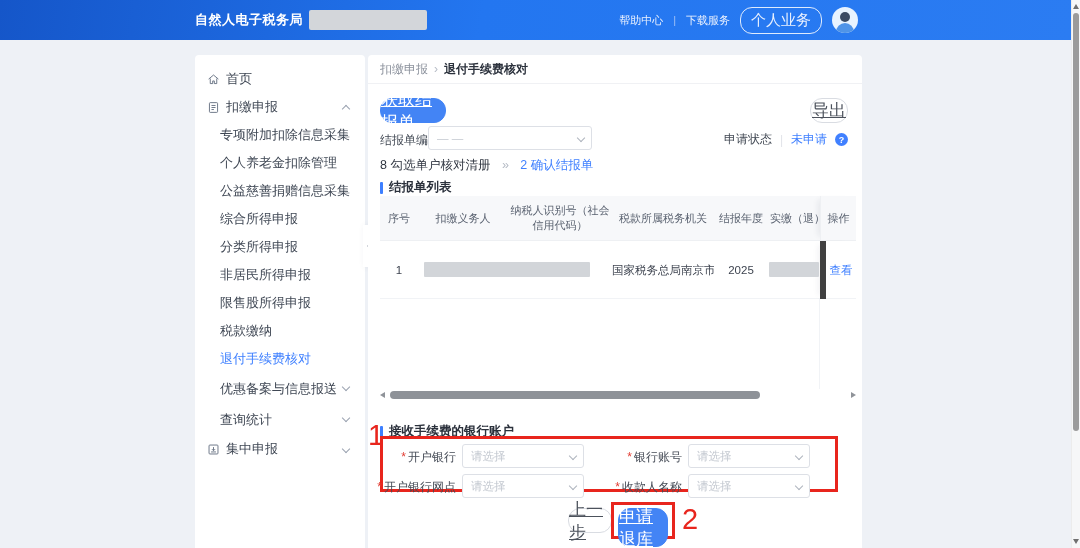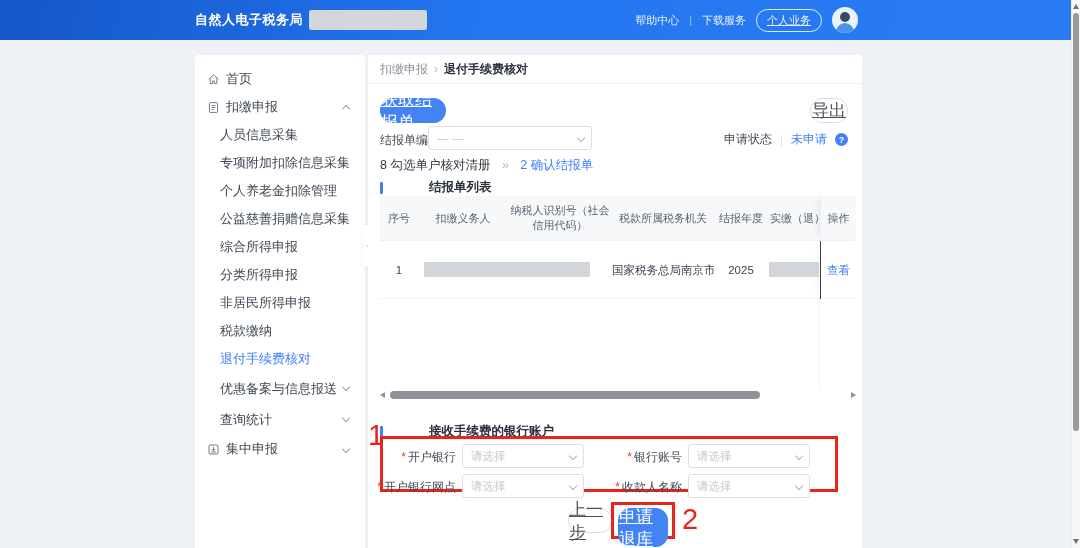--- a/index.html
+++ b/index.html
@@ -8,21 +8,21 @@
 
   
   .topbar { position:absolute; left:0; top:0; width:1071px; height:40px;
             background:linear-gradient(100deg,#1556c9 0%, #2376f0 45%, #2b7cf2 100%);
             display:flex; align-items:center; }
   .tb-title { margin-left:195px; color:#fff; font-size:13px; font-weight:bold; letter-spacing:.5px; }
   .tb-redact { width:118px; height:20px; background:#d3d6da; border-radius:2px; margin-left:6px; }
   .tb-right { position:absolute; right:213px; top:0; height:40px; display:flex; align-items:center; gap:10px; color:#eaf1fe; font-size:11px; }
   .tb-link { cursor:pointer; }
   .tb-div { color:#9fc0f5; }
-  .tb-pill { border:1px solid rgba(255,255,255,.85); border-radius:12px; padding:3px 10px; font-size:11px; cursor:pointer;text-decoration:underline; }
+  .tb-pill { border:1px solid rgba(255,255,255,.85); border-radius:12px; padding:3px 10px; font-size:15px; cursor:pointer; }
   .avatar { width:26px; height:26px; border-radius:50%; background:#e8f3ff; position:relative; overflow:hidden; }
   .avatar .head { position:absolute; left:8px; top:5px; width:10px; height:10px; border-radius:50%; background:#3a4a63; }
   .avatar .body { position:absolute; left:4px; top:16px; width:18px; height:12px; border-radius:9px 9px 0 0; background:#4f94e8; }
 
   
   .vscroll { position:absolute; right:0; top:0; width:9px; height:548px; background:#f6f7f8; border-left:1px solid #ececec; }
   .vs-up { position:absolute; top:4px; left:1px; width:0; height:0; border-left:3.5px solid transparent; border-right:3.5px solid transparent; border-bottom:5px solid #707070; }
   .vs-down { position:absolute; bottom:4px; left:1px; width:0; height:0; border-left:3.5px solid transparent; border-right:3.5px solid transparent; border-top:5px solid #707070; }
   .vs-thumb { position:absolute; top:13px; left:1px; width:6px; height:418px; background:#9b9b9b; border-radius:3px; }
 
@@ -64,36 +64,36 @@
   .status-label { color:#434a55; }
   .status-div { color:#e1e4e9; }
   .status-val { color:#4080ff; cursor:pointer; }
   .qicon { width:13px; height:13px; border-radius:50%; background:#4080ff; color:#fff; font-size:9px; font-weight:bold;
            display:flex; align-items:center; justify-content:center; cursor:pointer; }
 
   .steps { position:absolute; left:12px; top:102px; font-size:12.5px; color:#2f3540; }
   .steps .sep { color:#b4bac4; margin:0 8px; }
   .steps .s2 { color:#4080ff; cursor:pointer; }
 
-  .sec-title { position:absolute; display:flex; align-items:center; font-size:12.5px; font-weight:bold; color:#2b313c;gap:40px; }
+  .sec-title { position:absolute; display:flex; align-items:center; font-size:12.5px; font-weight:bold; color:#2b313c; }
   .sec-bar { width:3px; height:12px; background:#3d7fff; border-radius:1px; margin-right:6px; }
   .sec1 { left:12px; top:124px; }
   .sec2 { left:12px; top:368px; }
 
   
   .tbl { position:absolute; left:12px; top:141px; width:476px; }
   .t-head { display:grid; grid-template-columns:38px 90px 104px 102px 54px 52px 36px; background:#f7f8fa;
             min-height:44px; align-items:center; text-align:center; font-size:11px; color:#5a6270; border-bottom:1px solid #eef0f3; }
   .t-head .hc { padding:2px 2px; line-height:1.35; overflow:hidden; white-space:normal; }
   .t-head .hc.nowrap { white-space:nowrap; }
   .t-head .hc.op { border-left:1px solid #eef0f3; box-shadow:-6px 0 6px -4px rgba(30,40,60,.08); background:#f7f8fa; height:44px; display:flex; align-items:center; justify-content:center; }
   .t-row { position:relative; display:grid; grid-template-columns:38px 90px 104px 102px 54px 52px 36px;
            height:58px; align-items:center; text-align:center; font-size:11.5px; color:#3e4450; border-bottom:1px solid #f1f3f6; }
   .t-row .cell { overflow:hidden; white-space:nowrap; }
-  .t-row .op { border-left:1px solid #404040; box-shadow:-6px 0 6px -4px rgba(30,40,60,.06); height:58px; display:flex; align-items:center; justify-content:center; }
+  .t-row .op { border-left:6px solid #404040; box-shadow:-6px 0 6px -4px rgba(30,40,60,.06); height:58px; display:flex; align-items:center; justify-content:center; }
   .t-link { color:#4080ff; cursor:pointer; }
   .redact-agent { position:absolute; left:44px; top:21px; width:166px; height:15px; background:#d2d5d9; border-radius:1px; }
   .redact-amount { position:absolute; left:389px; top:21px; width:50px; height:15px; background:#d2d5d9; border-radius:1px; }
   .t-empty { position:relative; height:90px; }
   .t-empty .col-line { position:absolute; right:36px; top:0; bottom:0; border-left:1px solid #f1f3f6; }
 
   
   .hscroll { position:absolute; left:12px; top:336px; width:476px; height:9px; }
   .hs-left { position:absolute; left:0; top:1px; width:0; height:0; border-top:3.5px solid transparent; border-bottom:3.5px solid transparent; border-right:5px solid #8f9399; }
   .hs-right { position:absolute; right:0; top:1px; width:0; height:0; border-top:3.5px solid transparent; border-bottom:3.5px solid transparent; border-left:5px solid #8f9399; }
@@ -159,39 +159,39 @@
       <span class="ic">
         <svg width="13" height="13" viewBox="0 0 16 16">
             <rect x="3" y="2" width="10" height="12" rx="1" fill="none" stroke="#5f6b7d" stroke-width="1.1"></rect>
             <path d="M5.5 5.5 H10.5 M5.5 8 H10.5 M5.5 10.5 H8.5" stroke="#5f6b7d" stroke-width="1.1"></path>
           </svg>
       </span>
       <span>扣缴申报</span>
       <span class="chev up"></span>
     </div>
     <div class="s-item sub">
-        <span>人员信息采集</span>
-      </div>
-    <div class="s-item sub">
         <span>专项附加扣除信息采集</span>
       </div>
     <div class="s-item sub">
         <span>个人养老金扣除管理</span>
       </div>
     <div class="s-item sub">
         <span>公益慈善捐赠信息采集</span>
       </div>
     <div class="s-item sub">
         <span>综合所得申报</span>
       </div>
     <div class="s-item sub">
         <span>分类所得申报</span>
       </div>
     <div class="s-item sub">
         <span>非居民所得申报</span>
+      </div>
+    <div class="s-item sub">
+        <span>限售股所得申报</span>
       </div>
     <div class="s-item sub">
         <span>税款缴纳</span>
       </div>
     <div class="s-item sub active">
         <span>退付手续费核对</span>
       </div>
     <div class="s-item grp">
       <span>优惠备案与信息报送</span>
       <span class="chev down"></span>

